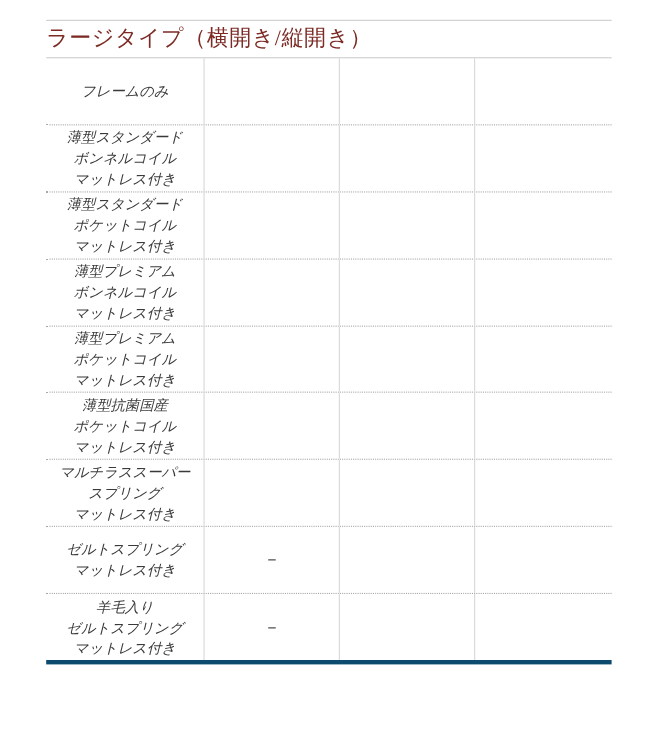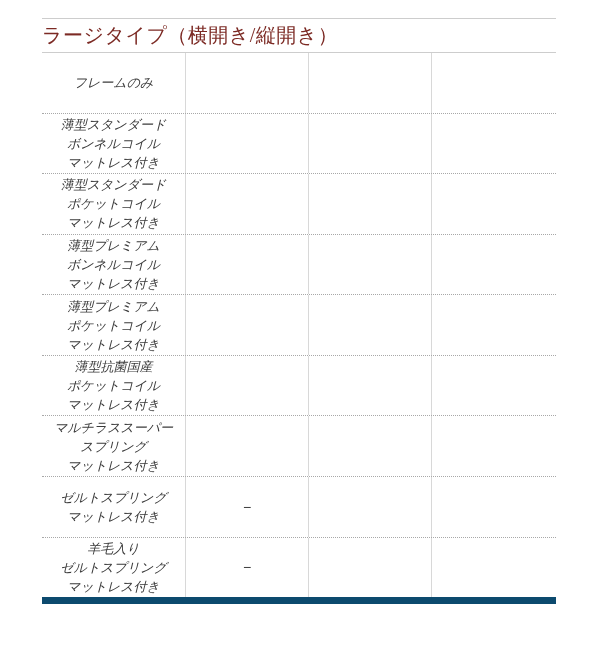--- a/index.html
+++ b/index.html
@@ -49,21 +49,21 @@
     display: flex;
     flex-direction: column;
     height: 551px;
   }
   .tbody .tr {
     flex: 1;
     border-bottom: 1px dotted #a8a8a8;
     font-style: italic;
   }
   .tbody .tr:last-child {
-    border-bottom: 7px solid #0c4a6e;
+    border-bottom: 4px solid #0c4a6e;
   }
   .td {
     display: flex;
     align-items: center;
     justify-content: center;
     text-align: center;
     min-width: 0;
   }
   .td + .td {
     border-left: 1px solid #d8d8d8;

